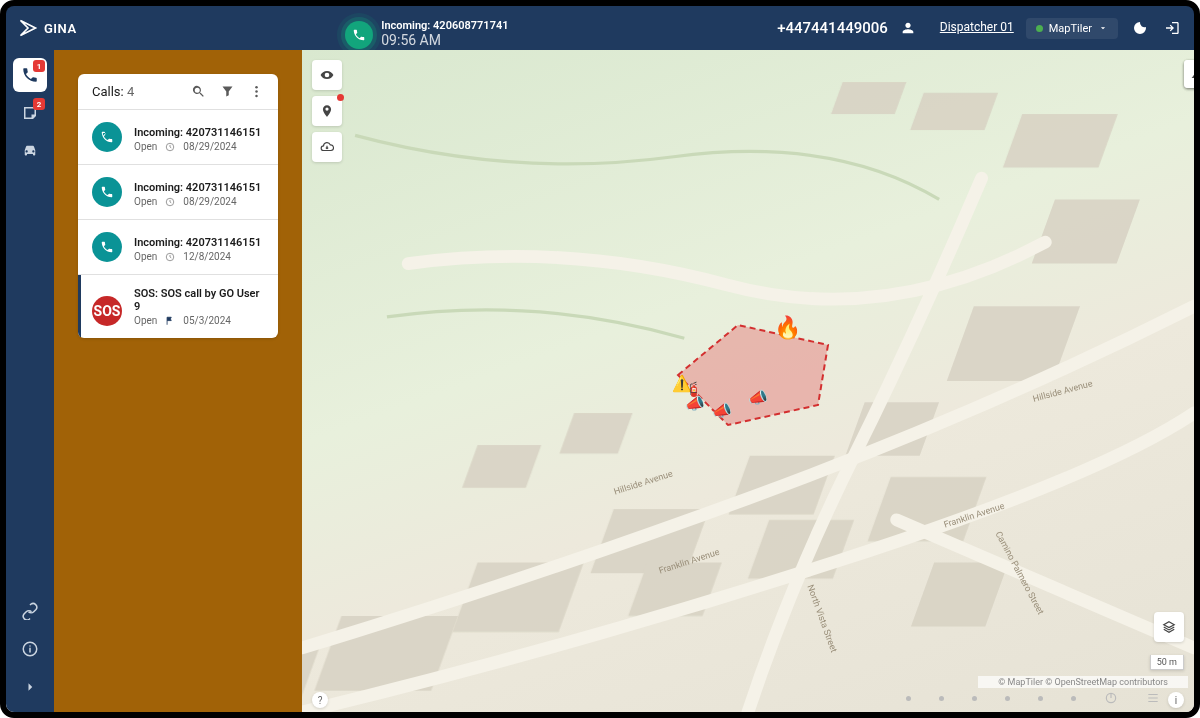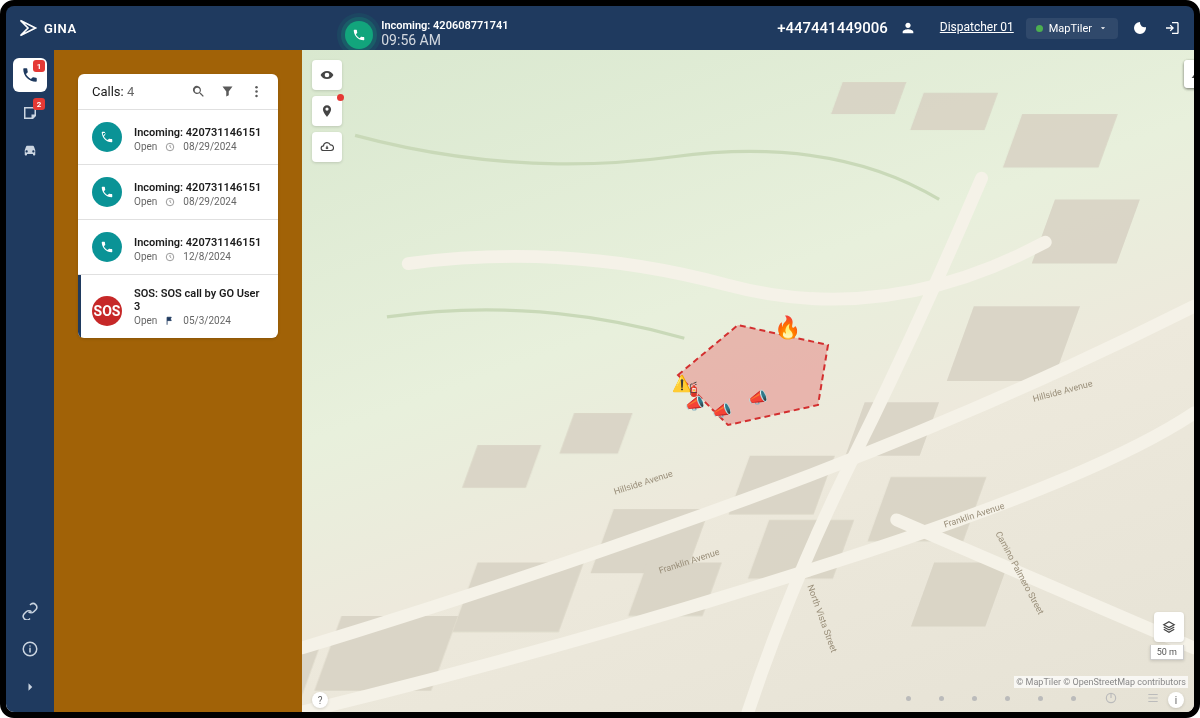--- a/index.html
+++ b/index.html
@@ -80,22 +80,22 @@
   .u3{left:50%;top:51%;}
   .street-label{position:absolute;font-size:9px;color:#9a8f7a;white-space:nowrap;transform-origin:left center;}
   .map-ctrl{position:absolute;background:#fff;border-radius:4px;box-shadow:var(--shadow);display:flex;align-items:center;justify-content:center;cursor:pointer;}
   .map-ctrl svg{width:14px;height:14px;fill:#444;}
   .ctrl-stack-l{position:absolute;left:10px;top:10px;display:flex;flex-direction:column;gap:6px;}
   .ctrl-stack-l .map-ctrl{width:30px;height:30px;position:relative;}
   .red-dot{position:absolute;top:-2px;right:-2px;width:7px;height:7px;background:#e53935;border-radius:50%;}
   .ctrl-stack-r{position:absolute;right:10px;top:10px;display:flex;flex-direction:column;gap:6px;}
   .ctrl-stack-r .map-ctrl{width:28px;height:28px;}
   .layers-btn{position:absolute;right:10px;bottom:70px;width:30px;height:30px;}
-  .scale{position:absolute;right:10px;bottom:52px;background:#fff;font-size:9px;color:#555;padding:2px 6px;border:1px solid #ccc;border-top:none;box-shadow:var(--shadow);}
-  .attr{position:absolute;right:6px;bottom:24px;font-size:9px;color:#888;background:rgba(255,255,255,0.7);padding:1px 2px;}
+  .scale{position:absolute;right:10px;bottom:42px;background:#fff;font-size:9px;color:#555;padding:2px 6px;border:1px solid #ccc;border-top:none;box-shadow:var(--shadow);}
+  .attr{position:absolute;right:6px;bottom:24px;font-size:9px;color:#888;background:rgba(255,255,255,0.7);padding:1px 20px;}
   .info-dot{position:absolute;right:10px;bottom:4px;width:16px;height:16px;border-radius:50%;background:#fff;display:flex;align-items:center;justify-content:center;font-size:10px;color:#666;box-shadow:var(--shadow);}
   .info-dot-l{position:absolute;left:10px;bottom:4px;width:16px;height:16px;border-radius:50%;background:#fff;display:flex;align-items:center;justify-content:center;font-size:10px;color:#666;box-shadow:var(--shadow);}
   
   .dock{position:absolute;left:0;right:0;bottom:0;height:40px;display:flex;align-items:center;justify-content:flex-end;padding:0 40px;gap:28px;}
   .dock span{width:5px;height:5px;background:#bbb;border-radius:50%;}
   .dock svg{width:14px;height:14px;fill:#bbb;}
 </style>
 </head>
 <body>
 
@@ -261,21 +261,21 @@
                       <path d="M12 7v5l3 2" stroke="#888" stroke-width="2" fill="none"></path>
                     </svg>
                   <span>12/8/2024</span>
                 </div>
               </div>
             </div>
 
             <div class="call-row selected">
               <div class="call-ico red">SOS</div>
               <div class="call-body">
-                <div class="call-title">SOS: SOS call by GO User 3</div>
+                <div class="call-title">SOS: SOS call by GO User 9</div>
                 <div class="call-meta">
                   <span>Open</span>
                   <svg viewBox="0 0 24 24">
                       <path d="M5 3v18m0-18h10l-2 4 2 4H5" stroke="#1f3a5f" stroke-width="2" fill="#1f3a5f"></path>
                     </svg>
                   <span>05/3/2024</span>
                 </div>
               </div>
             </div>
           </div>

